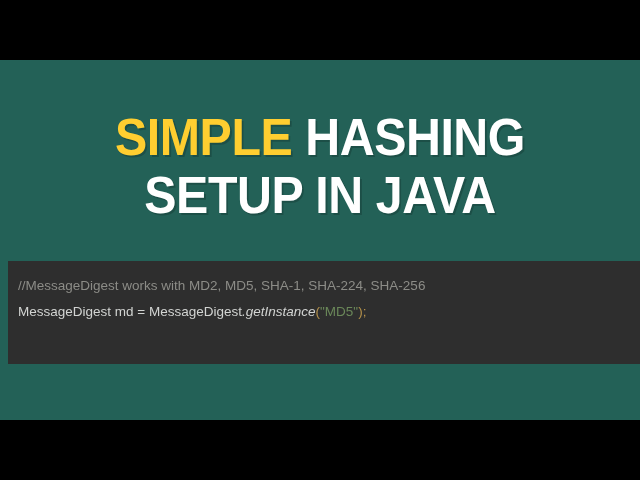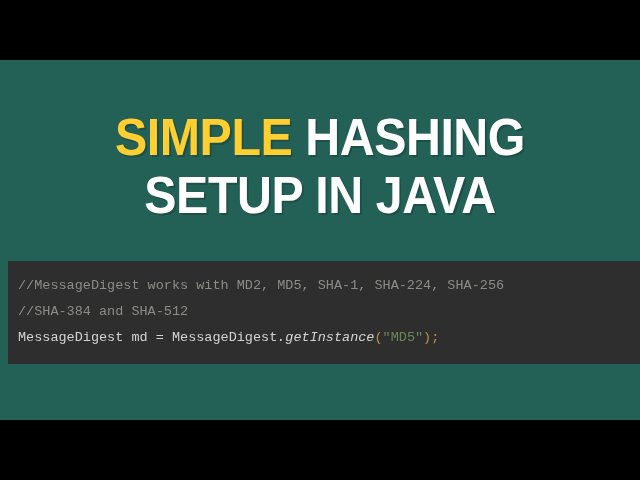--- a/index.html
+++ b/index.html
@@ -72,21 +72,21 @@
     top: 201px;          
     width: 632px;
     height: 103px;
     background: #2e2e2e;
     box-sizing: border-box;
     padding: 12px 0 0 10px;
     overflow: hidden;
   }
   .code-line {
     display: block;
-    font-family: Liberation Mono, monospace;
+    font-family: Liberation Sans, sans-serif;
     font-size: 13.5px;
     line-height: 26px;
     white-space: pre;
     color: #d4d4d4;
   }
   .tok-comment { color: #8c8c87; }
   .tok-plain   { color: #d2d4d2; margin-top: 20px; }
   .tok-method  { color: #d2d4d2; font-style: italic; text-align: right; }
   .tok-punct   { color: #b4914a; }
   .tok-string  { color: #6a8759; }
@@ -103,21 +103,20 @@
 
     <div id="title-block">
       <span class="title-line"><span class="kw-accent">SIMPLE</span><span> HASHING</span></span>
       <span class="title-line">SETUP IN JAVA</span>
     </div>
 
     <div id="code-panel">
 
       <span class="code-line"><span class="tok-comment">//MessageDigest works with MD2, MD5, SHA-1, SHA-224, SHA-256</span></span>
 
-      <span class="code-line"><span class="tok-comment">//SHA-384 and SHA-512</span></span>
 
       <span class="code-line"><span class="tok-plain">MessageDigest md = MessageDigest</span><span class="tok-method">.getInstance</span><span class="tok-punct">(</span><span class="tok-quote">"</span><span class="tok-string">MD5</span><span class="tok-quote">"</span><span class="tok-punct">)</span><span class="tok-punct">;</span></span>
 
     </div>
 
   </div>
 
   <div class="letterbox bottom"></div>
 
 </div>

